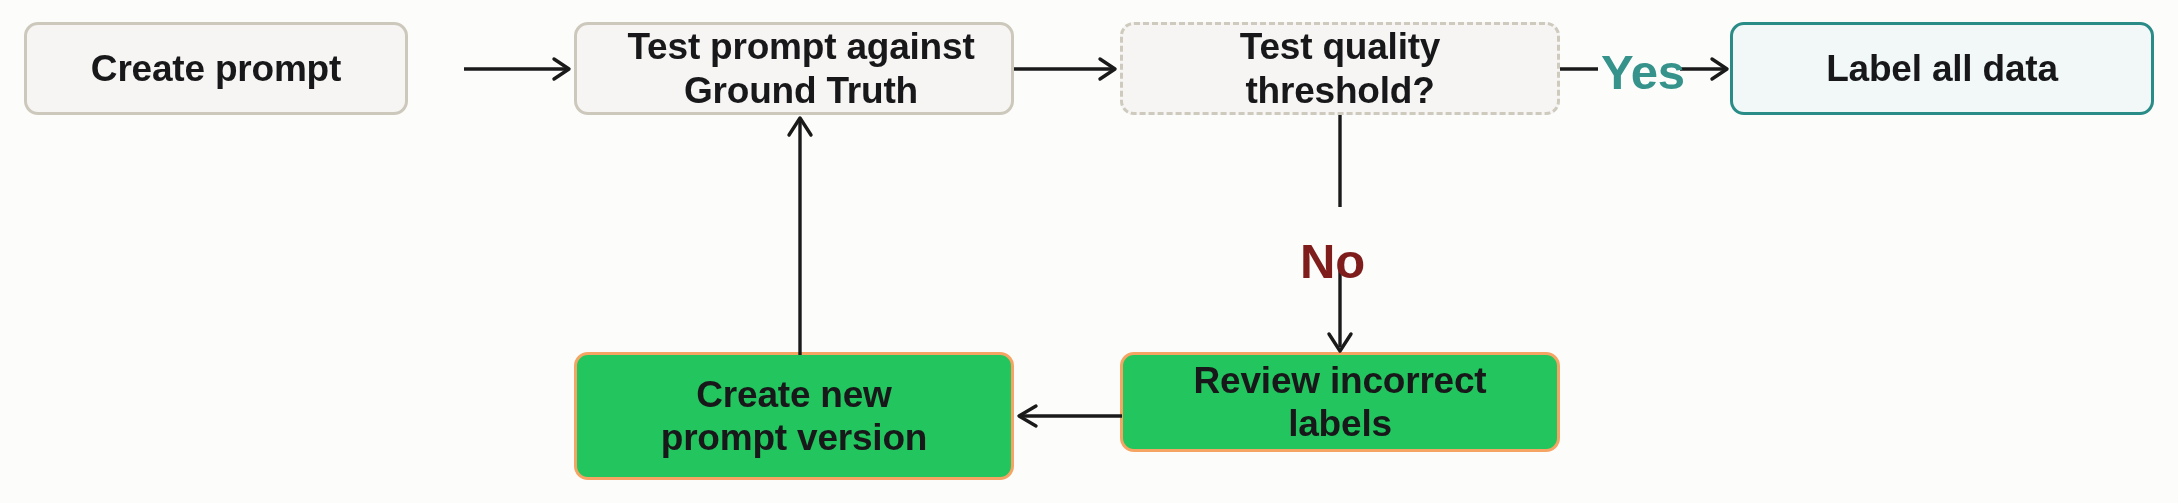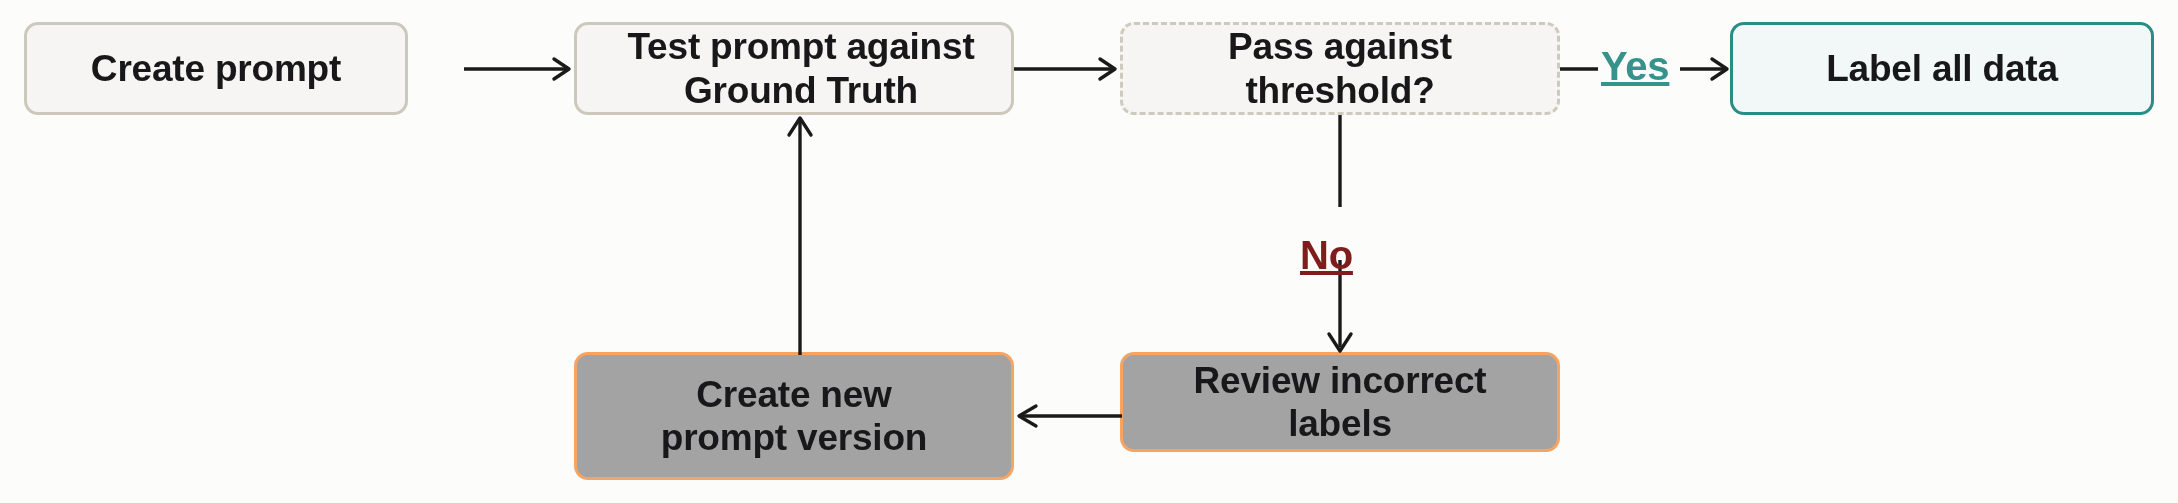--- a/index.html
+++ b/index.html
@@ -44,21 +44,21 @@
   }
   .node--decision {
     background: #F6F5F3;
     border: 3px dashed #CFCABE;
   }
   .node--success {
     background: #F2F8F8;
     border: 3.5px solid #2A8C87;
   }
   .node--warn {
-    background: #a3a3a3;
+    background: #22c55e;
     border: 3px solid #F6A463;
     align-items: center;
   }
 
   
   #node-create-prompt      { left: 24px;   top: 22px;  width: 384px; height: 93px; }
   #node-test-prompt        { left: 574px;  top: 22px;  width: 440px; height: 93px; padding-left: 32px; }
   #node-pass-quality       { left: 1120px; top: 22px;  width: 440px; height: 93px; }
   #node-label-all-data     { left: 1730px; top: 22px;  width: 424px; height: 93px; }
   #node-create-new-version { left: 574px;  top: 352px; width: 440px; height: 128px; }
@@ -72,25 +72,24 @@
   #conn-create-to-test   { left: 464px;  top: 48px;  width: 112px; height: 42px; }
   #conn-test-to-pass     { left: 1014px; top: 48px;  width: 108px; height: 42px; }
   #conn-pass-to-label    { left: 1560px; top: 48px;  width: 172px; height: 42px; }
   #conn-pass-to-review   { left: 1310px; top: 115px; width: 60px;  height: 240px; }
   #conn-review-to-create { left: 1014px; top: 395px; width: 108px; height: 42px; }
   #conn-create-to-test-v { left: 770px;  top: 115px; width: 60px;  height: 240px; }
 
   
   .edge-label {
     position: absolute;
-    font-size: 40px;
+    font-size: 49px;
     font-weight: 700;
     letter-spacing: -0.2px;
     white-space: nowrap;
-    text-decoration: underline;
   }
   #edge-label-yes {
     left: 1601px;
     top: 44px;
     color: #35938C;
   }
   #edge-label-no {
     left: 1300px;
     top: 233px;
     color: #7f1d1d;
@@ -104,21 +103,21 @@
   <div class="node node--neutral" id="node-create-prompt">
     <span>Create prompt</span>
   </div>
 
   <div class="node node--neutral" id="node-test-prompt">
     <span>Test prompt against
 Ground Truth</span>
   </div>
 
   <div class="node node--decision" id="node-pass-quality">
-    <span>Pass against
+    <span>Test quality
 threshold?</span>
   </div>
 
   <div class="node node--success" id="node-label-all-data">
     <span>Label all data</span>
   </div>
 
   <div class="node node--warn" id="node-create-new-version">
     <span>Create new
 prompt version</span>

